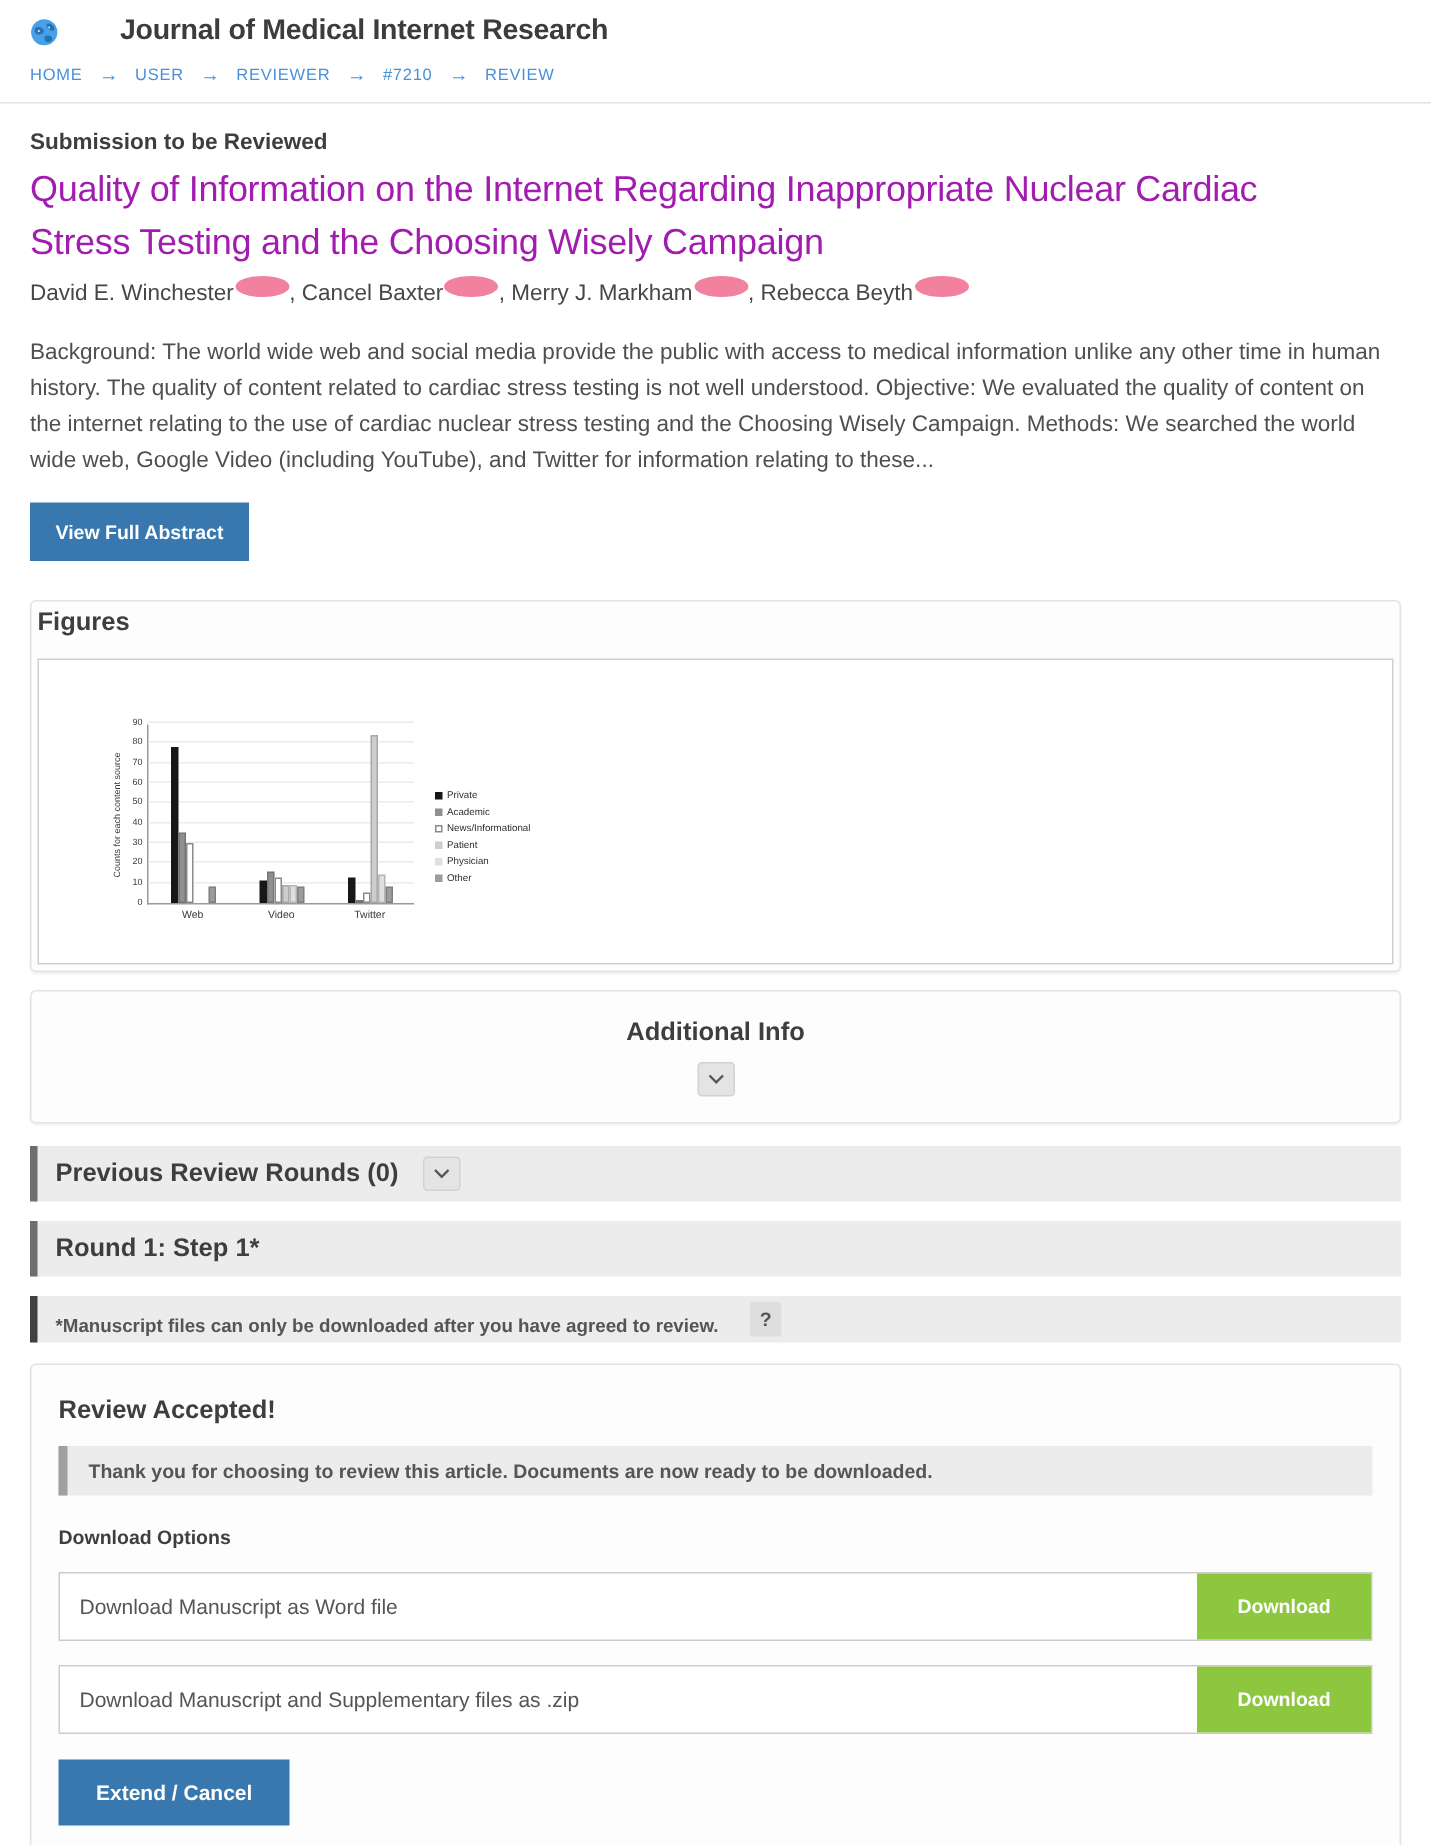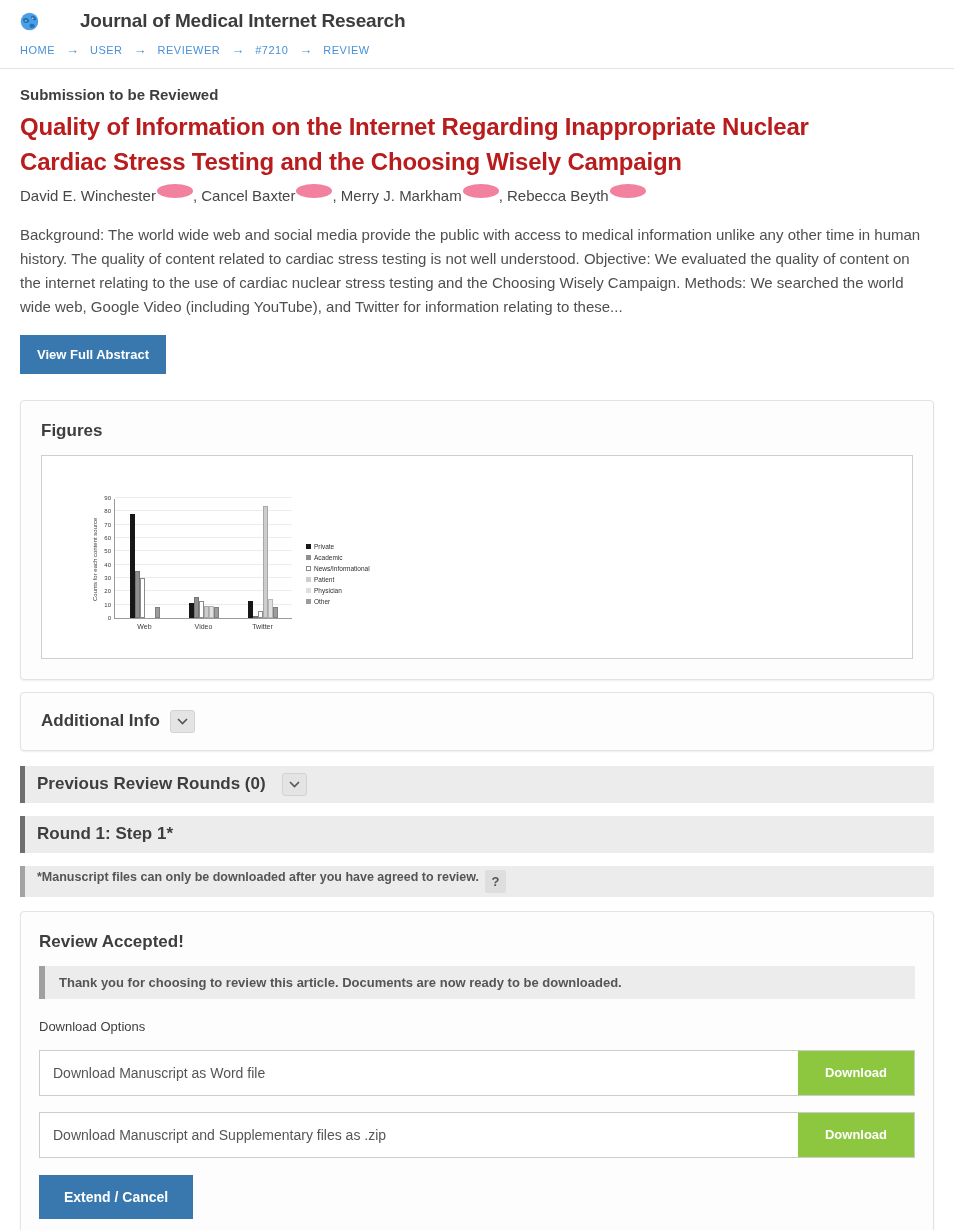--- a/index.html
+++ b/index.html
@@ -17,31 +17,31 @@
 
   
   .breadcrumb { display:flex; align-items:center; gap:11px; padding:7px 0 11px 0; font-size:11px; }
   .breadcrumb a { color:#4a90d9; text-decoration:none; letter-spacing:0.5px; font-weight:normal; }
   .crumb-sep { color:#4a90d9; font-size:13px; line-height:1; }
 
   .top-divider { border:none; border-top:1px solid #e2e2e2; margin:1px -20px 0 -20px; }
 
   
   .section-label { font-size:15px; font-weight:bold; color:#3e3e3e; margin-top:17px; }
-  .article-title { font-size:24px; font-weight:bold; color:#b91c1c; line-height:1.45; margin-top:7px; letter-spacing:-0.2px; max-width:880px; }
+  .article-title { font-size:24px; font-weight:normal; color:#a21caf; line-height:1.45; margin-top:7px; letter-spacing:-0.2px; max-width:880px; }
   .authors { font-size:15px; color:#474747; margin-top:7px; display:flex; align-items:center; flex-wrap:wrap; }
   .orcid { display:inline-block; width:14px; height:14px; border-radius:50%; background:#f2809f; color:#fff;
            font-size:7.5px; font-weight:bold; text-align:center; line-height:14px; margin-left:1px; position:relative; top:-4px; cursor:pointer;padding-left:36px; }
   .abstract { font-size:15px; line-height:1.6; color:#4f4f4f; margin-top:19px; max-width:905px; }
   .btn { border:none; cursor:pointer; color:#fff; font-weight:bold; font-family:"Liberation Sans",sans-serif; }
   .btn-blue { background:#3878ae; font-size:13px; padding:12px 17px; margin-top:16px; }
 
   
   .panel { background:#fdfdfd; border:1px solid #e3e3e3; border-radius:4px;
-           box-shadow:0 1px 2px rgba(0,0,0,0.07); padding:20px; }
+           box-shadow:0 1px 2px rgba(0,0,0,0.07); padding:4px; }
   .panel-figures { margin-top:26px; }
   .panel-heading { font-size:17px; font-weight:bold; color:#3e3e3e; }
   .figure-box { margin-top:14px; background:#fff; border:1px solid #cfcfcf; height:204px; display:flex; align-items:center; }
 
   
   .chart { display:flex; align-items:flex-start; margin-left:50px; }
   .ylab { font-size:6px; color:#3a3a3a; writing-mode:vertical-rl; transform:rotate(180deg);
           height:120px; display:flex; align-items:center; justify-content:center; margin-top:5px; }
   .plot { position:relative; width:178px; height:120px; margin:5px 0 0 16px;
           border-left:1px solid #9a9a9a; border-bottom:1px solid #9a9a9a;
@@ -50,39 +50,39 @@
   .ytick { position:absolute; right:100%; margin-right:4px; font-size:6px; color:#3a3a3a; transform:translateY(50%); line-height:1; }
   .group { position:relative; display:flex; align-items:flex-end; z-index:1; }
   .vbar { width:5px; }
   .cat { position:absolute; top:100%; margin-top:5px; left:50%; transform:translateX(-50%); font-size:7px; color:#3a3a3a; }
   .legend { margin:47px 0 0 14px; }
   .legend-item { display:flex; align-items:center; gap:3px; font-size:6.5px; color:#2e2e2e; line-height:11px; white-space:nowrap; }
   .swatch { width:5px; height:5px; flex:0 0 auto; }
 
   
   .panel-additional { margin-top:12px; padding:17px 20px; }
-  .inline-head { display:flex; align-items:center; gap:10px; }
+  .inline-head { display:flex; align-items:center; gap:10px;flex-direction:column; }
   .chev-btn { background:#e4e4e4; border:1px solid #d2d2d2; border-radius:3px; width:25px; height:23px;
               display:inline-flex; align-items:center; justify-content:center; cursor:pointer; }
 
   
   .bar-row { background:#ececec; border-left:5px solid #6e6e6e; margin:13px 0 0 0;
              padding:7px 12px; display:flex; align-items:center; gap:16px; min-height:37px; }
   .bar-row.first { margin-top:15px; }
-  .bar-note { background:#ececec; border-left:5px solid #a3a3a3; margin-top:13px; padding:4px 12px;
-              display:flex; align-items:flex-start; gap:6px; min-height:31px; }
+  .bar-note { background:#ececec; border-left:5px solid #404040; margin-top:13px; padding:4px 12px;
+              display:flex; align-items:flex-end; gap:21px; min-height:31px; }
   .bar-note-text { font-size:12.5px; font-weight:bold; color:#555; }
   .help-btn { background:#dedede; border:none; border-radius:2px; width:21px; height:23px;
               font-weight:bold; color:#555; font-size:13px; cursor:pointer; font-family:"Liberation Sans",sans-serif; }
 
   
   .panel-review { margin-top:14px; padding:20px 18px; }
   .thanks-bar { background:#ececec; border-left:6px solid #a0a0a0; margin-top:14px; padding:9px 14px;
                 font-size:13px; font-weight:bold; color:#555; }
-  .dl-options-label { font-size:13px; font-weight:normal; color:#3e3e3e; margin-top:20px; }
+  .dl-options-label { font-size:13px; font-weight:bold; color:#3e3e3e; margin-top:20px; }
   .dl-row { background:#fff; border:1px solid #ccc; display:flex; align-items:stretch; margin-top:16px; height:46px; }
   .dl-text { flex:1; display:flex; align-items:center; padding:0 13px; font-size:14px; color:#555; }
   .btn-green { background:#8dc63f; font-size:13px; width:116px; }
   .btn-extend { background:#3878ae; font-size:14px; padding:14px 25px; margin-top:17px; }
 </style>
 </head>
 <body>
 
 <div class="page">
 

